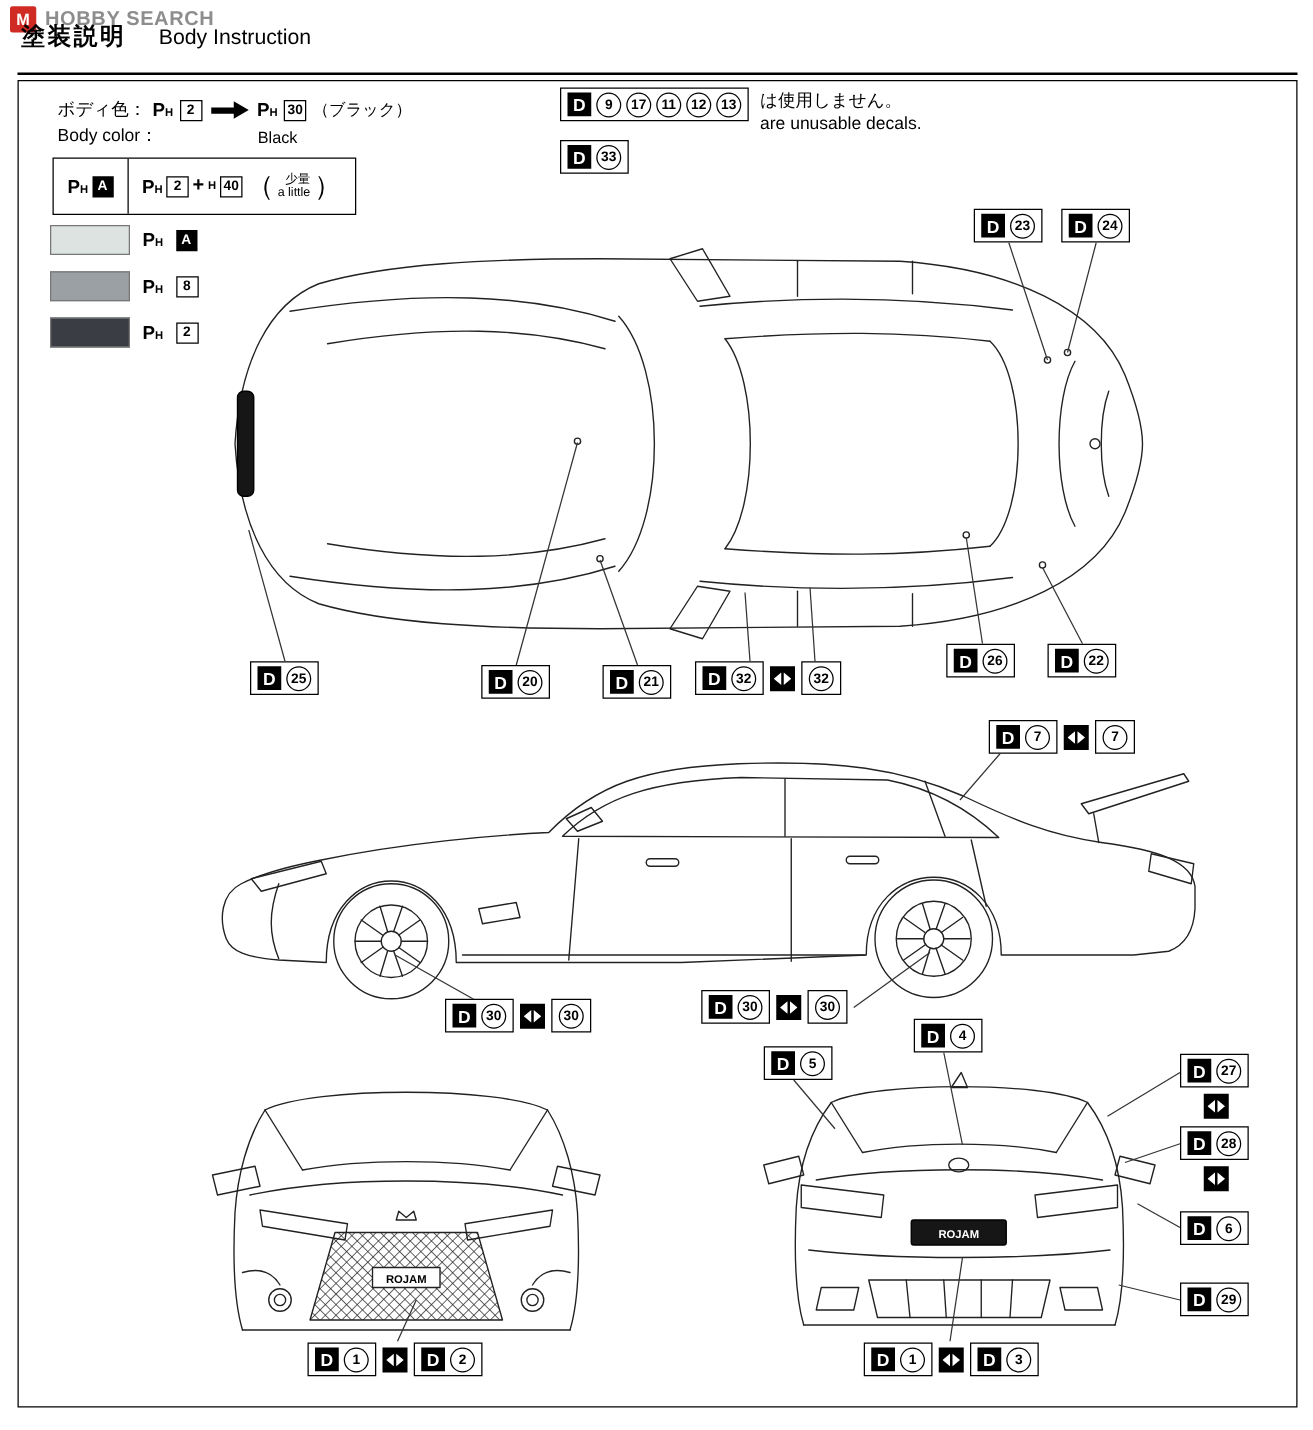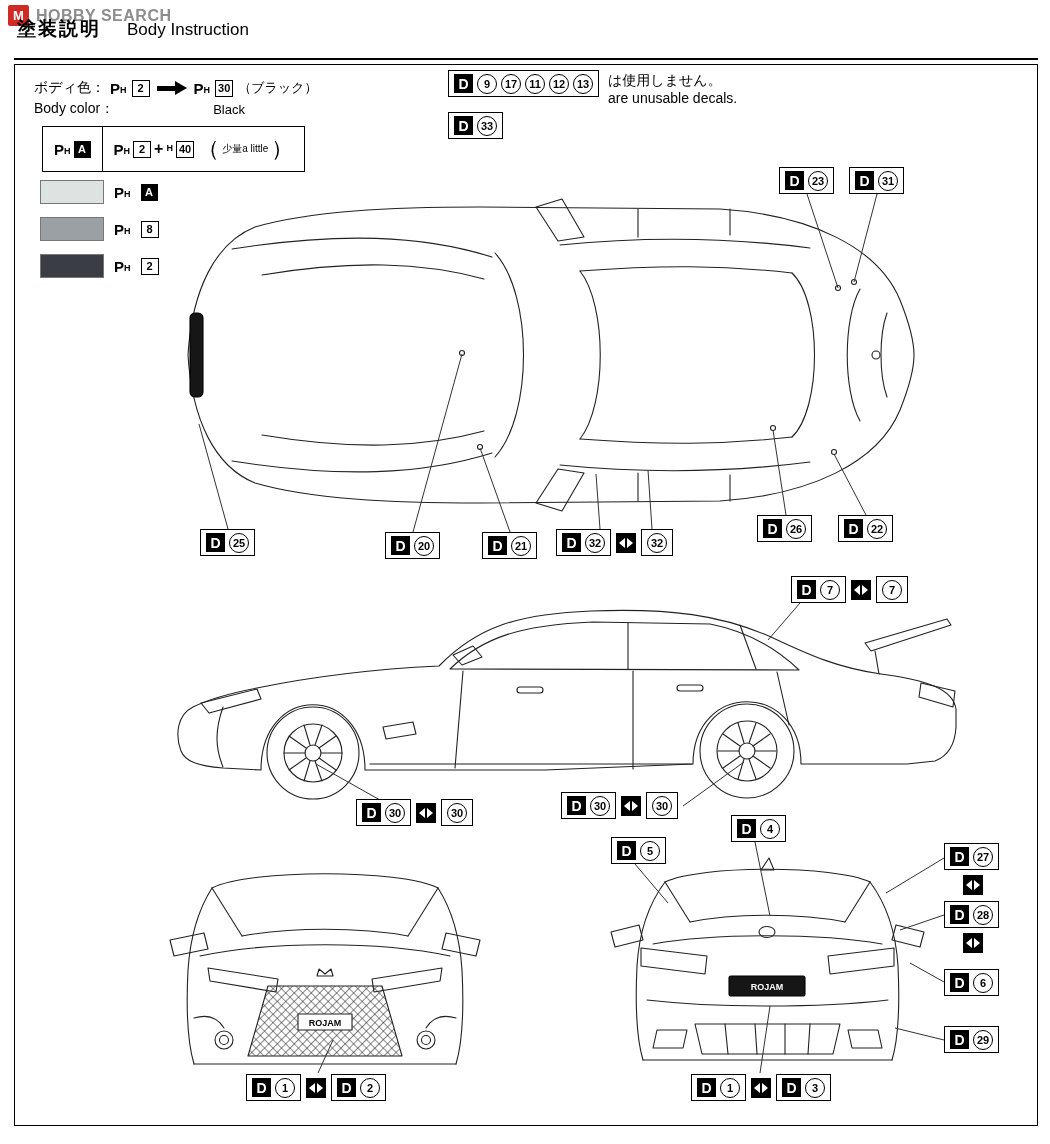--- a/index.html
+++ b/index.html
@@ -32,26 +32,26 @@
 .note{position:absolute;z-index:3;display:flex;gap:9px;align-items:flex-start}
 .note-text{font-size:14px;line-height:1.3;padding-top:1px}
 .pc{display:inline-flex;align-items:flex-end;font-weight:bold;line-height:1}
 .pc .p{font-size:15px}
 .pc .hs{font-size:9px;padding-bottom:1px}
 .nbox{display:inline-flex;align-items:center;justify-content:center;min-width:18px;height:17px;border:1.3px solid #000;background:#fff;font-size:11px;font-weight:bold;padding:0 2px}
 .bbox{display:inline-flex;align-items:center;justify-content:center;width:17px;height:17px;background:#000;color:#fff;font-size:11px;font-weight:bold}
 .arr{position:relative;width:30px;height:14px;flex:none;margin:0 2px}
 .arr::before{content:"";position:absolute;left:0;top:4.5px;width:19px;height:5px;background:#000}
 .arr::after{content:"";position:absolute;right:0;top:0;width:0;height:0;border-left:12px solid #000;border-top:7px solid transparent;border-bottom:7px solid transparent}
-.bodycolor{position:absolute;left:34px;top:79px;z-index:1;font-size:14px}
+.bodycolor{position:absolute;left:46px;top:79px;z-index:1;font-size:14px}
 .bcrow{display:flex;align-items:center;gap:5px}
 .mixbox{position:absolute;left:42px;top:126px;display:flex;border:1.6px solid #000;background:#fff;z-index:1}
 .mixcell{display:flex;align-items:center;gap:3px;padding:7px 11px}
 .mixcell + .mixcell{border-left:1.6px solid #000}
-.stack{display:inline-flex;flex-direction:row;align-items:flex-start;font-size:10px;line-height:1.15}
+.stack{display:inline-flex;flex-direction:column;align-items:flex-end;font-size:10px;line-height:1.15}
 .bigpar{font-size:22px;font-weight:normal}
 .swatches{position:absolute;left:40px;top:180px;z-index:1}
 .swrow{display:flex;align-items:center;gap:10px;margin-bottom:13px}
 .sw{width:64px;height:24px;border:1px solid #777}
 </style>
 </head>
 <body>
 
 <div class="topbar">
   <span class="logo-mark">M</span>
@@ -75,21 +75,21 @@
     <span class="arr"></span>
     <span class="pc">
         <span class="p">P</span>
         <span class="hs">H</span>
       </span>
     <span class="nbox">30</span>
     <span style="font-size:13px">（ブラック）</span>
   </div>
   <div class="bcrow" style="margin-top:3px">
     <span>Body color：</span>
-    <span style="font-size:13px;margin-left:94px">Black</span>
+    <span style="font-size:13px;margin-left:75px">Black</span>
   </div>
 </div>
 
 <div class="mixbox">
   <div class="mixcell">
     <span class="pc">
         <span class="p">P</span>
         <span class="hs">H</span>
       </span>
     <span class="bbox">A</span>
@@ -322,21 +322,21 @@
   <line x1="944" y1="1040" x2="895" y2="1028"></line>
   <line x1="760" y1="1073" x2="770" y2="1006"></line>
 </svg>
 
 <div class="badge" style="left:779px;top:167px">
   <span class="dsq">D</span>
   <span class="circ">23</span>
 </div>
 <div class="badge" style="left:849px;top:167px">
   <span class="dsq">D</span>
-  <span class="circ">31</span>
+  <span class="circ">24</span>
 </div>
 <div class="badge" style="left:200px;top:529px">
   <span class="dsq">D</span>
   <span class="circ">25</span>
 </div>
 <div class="badge" style="left:385px;top:532px">
   <span class="dsq">D</span>
   <span class="circ">20</span>
 </div>
 <div class="badge" style="left:482px;top:532px">

